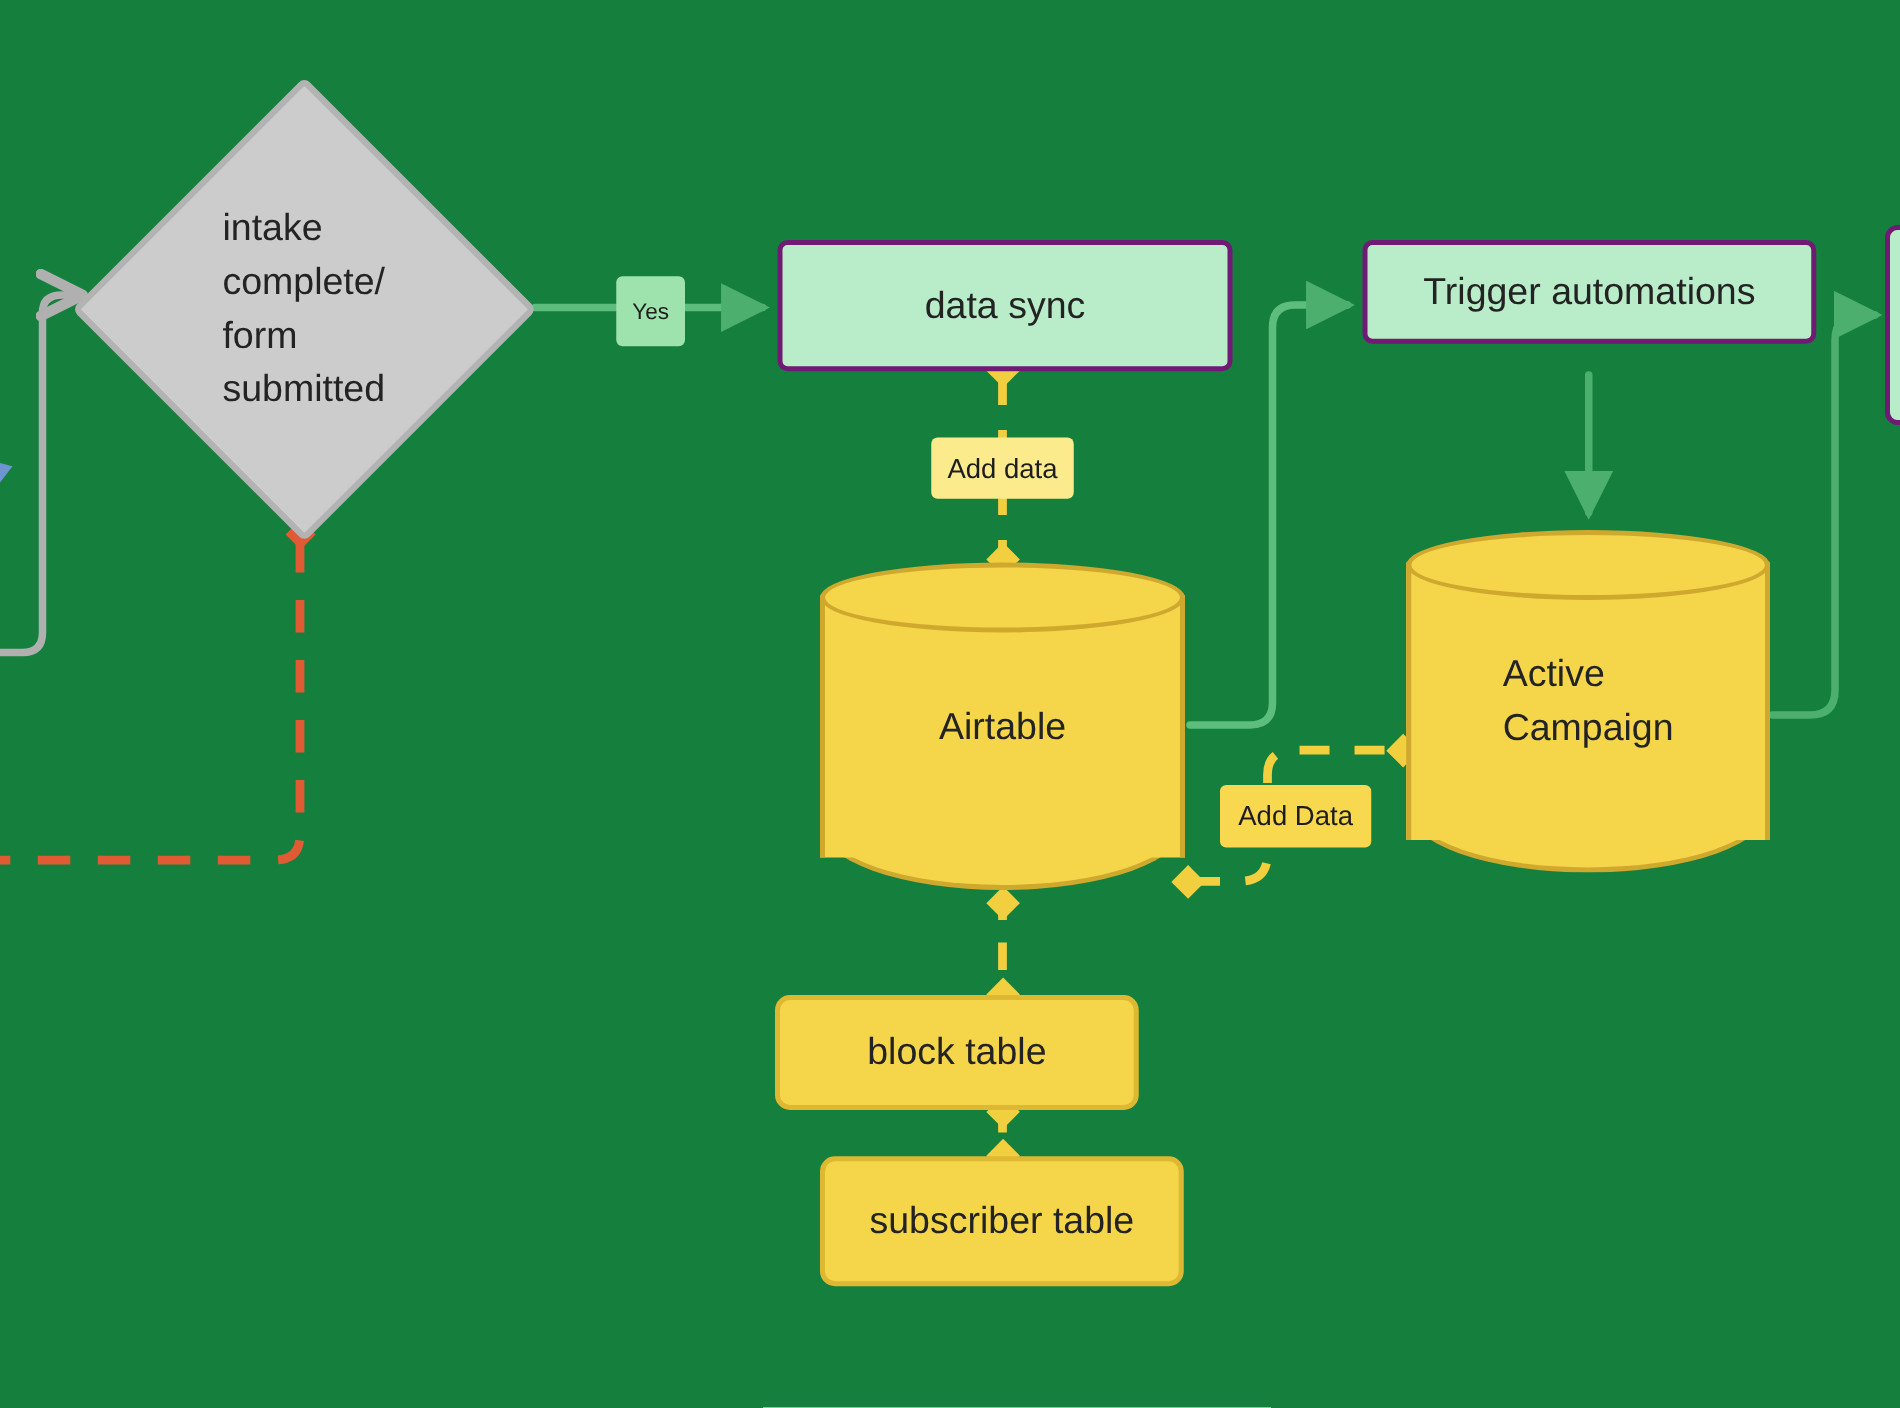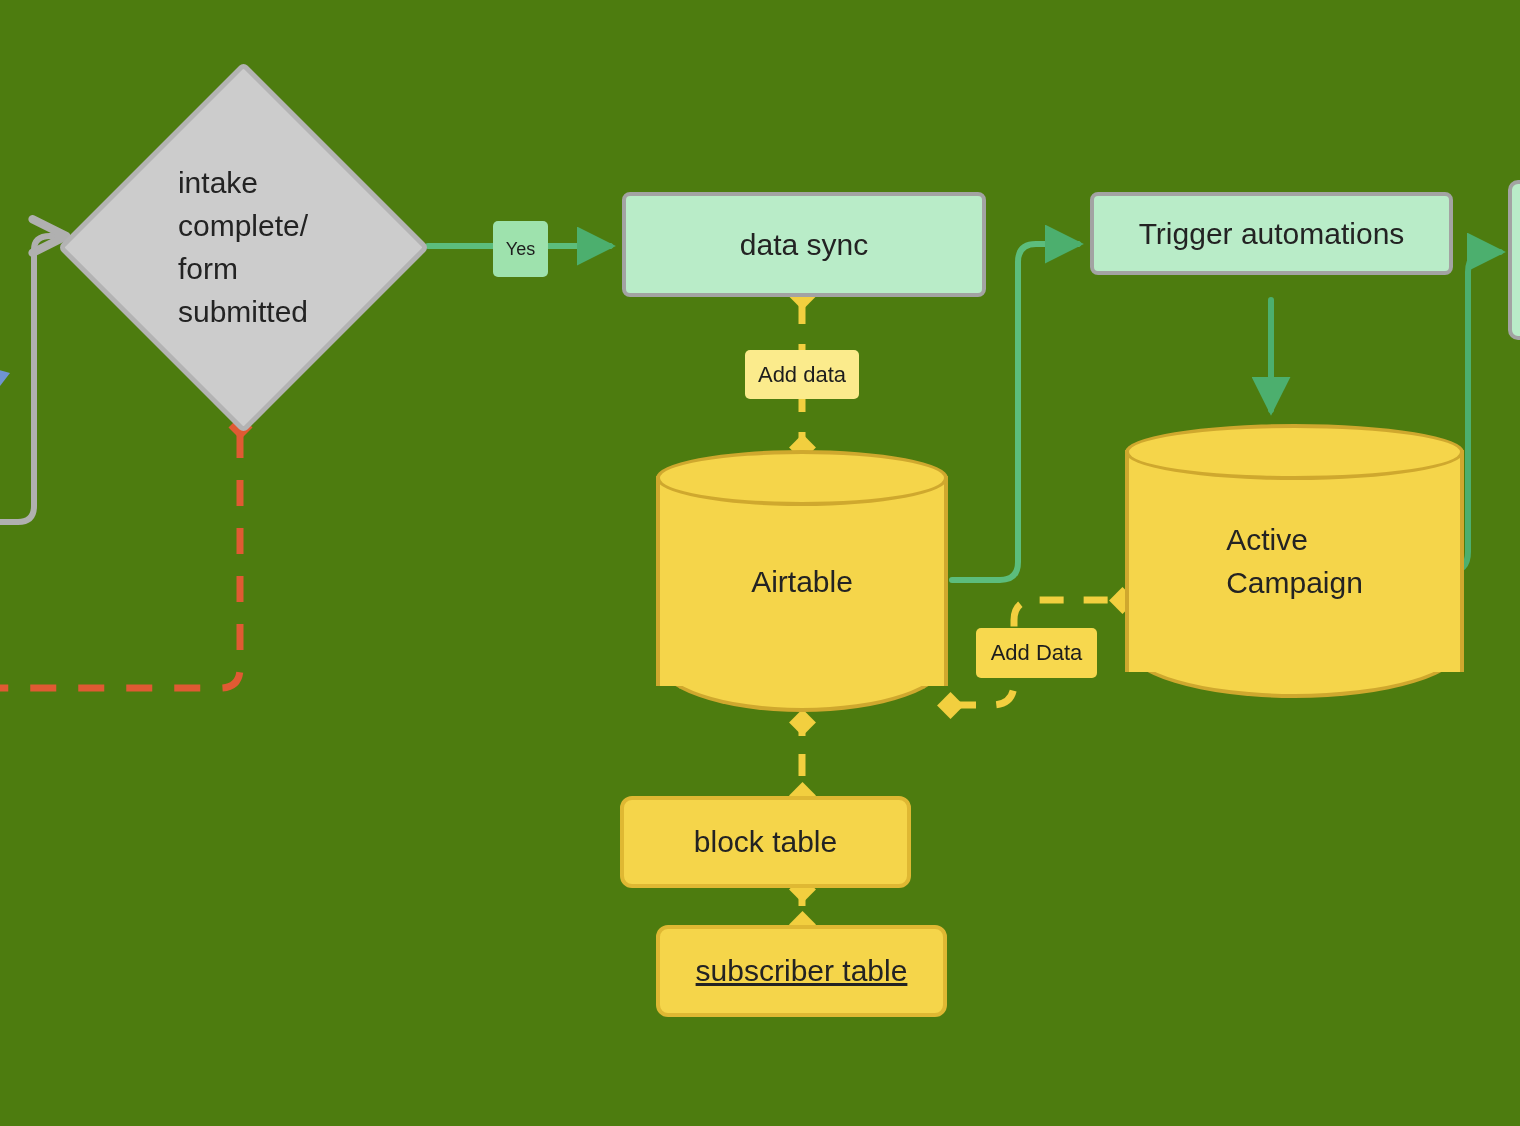--- a/index.html
+++ b/index.html
@@ -4,21 +4,21 @@
 <style>
   html, body {
     margin: 0;
     padding: 0;
     background: #f8f5fc;
   }
   #canvas {
     position: relative;
     width: 1520px;
     height: 1126px;
-    background: #4d7c0f;
+    background: #15803d;
     overflow: hidden;
     font-family: "Liberation Sans", sans-serif;
   }
   #edges {
     position: absolute;
     left: 0; top: 0;
     width: 1520px;
     height: 1126px;
     pointer-events: none;
   }
@@ -62,21 +62,21 @@
     align-items: center;
     justify-content: center;
     font-size: 30px;
     line-height: 43px;
     color: #232323;
     white-space: pre-line;
   }
   
   .proc {
     background: #b9ecc8;
-    border: 4px solid #a3a3a3;
+    border: 4px solid #701a75;
     border-radius: 8px;
     font-size: 30px;
   }
   #node-data-sync   { left: 622px; top: 192px; width: 364px; height: 105px; }
   #node-trigger     { left: 1090px; top: 192px; width: 363px; height: 83px; }
   #node-rightcut    { left: 1508px; top: 180px; width: 60px; height: 160px; border-radius: 10px; }
   
   .cyl {
     position: absolute;
   }
@@ -123,30 +123,30 @@
     display: flex;
     align-items: center;
     justify-content: center;
     font-size: 30px;
     line-height: 43px;
     color: #232323;
     white-space: pre-line;
     z-index: 3;
   }
   #node-airtable { left: 656px; top: 450px; width: 292px; height: 262px; }
-  #node-active   { left: 1125px; top: 424px; width: 291px; height: 274px; padding-left: 48px; }
+  #node-active   { left: 1125px; top: 424px; width: 291px; height: 274px; }
   
   .tbl {
     background: #f5d54a;
     border: 4px solid #dfb833;
     border-radius: 12px;
     font-size: 30px;
   }
   #node-block-table      { left: 620px; top: 796px; width: 291px; height: 92px; }
-  #node-subscriber-table { left: 656px; top: 925px; width: 291px; height: 92px; text-decoration: underline; }
+  #node-subscriber-table { left: 656px; top: 925px; width: 291px; height: 104px; }
   
   .edge-label {
     position: absolute;
     display: flex;
     align-items: center;
     justify-content: center;
     box-sizing: border-box;
     border-radius: 5px;
     z-index: 6;
   }

